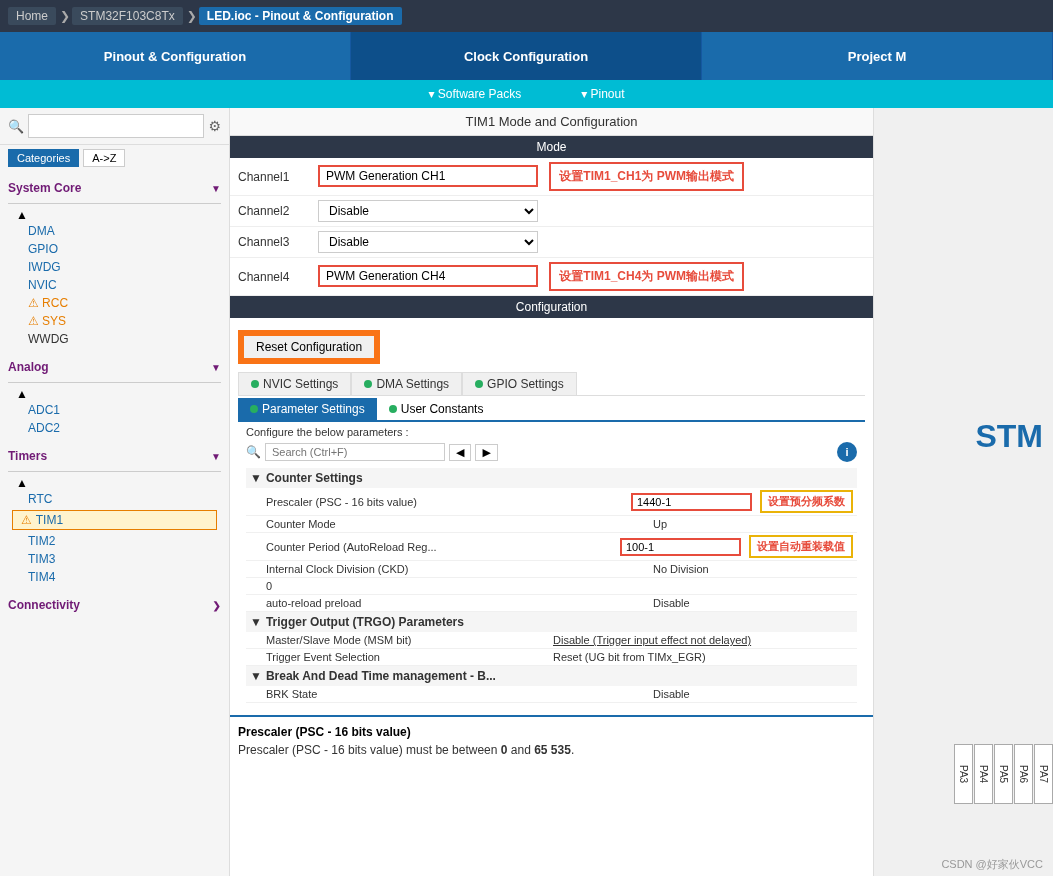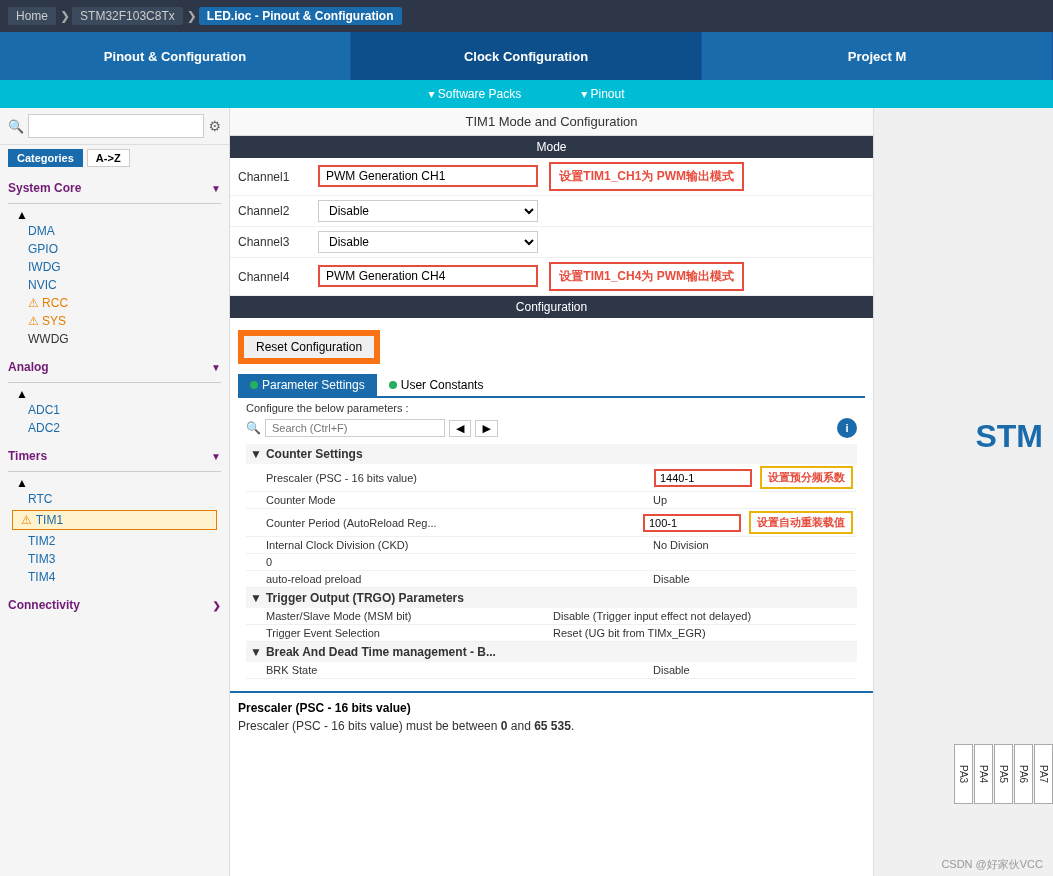--- a/index.html
+++ b/index.html
@@ -30,21 +30,21 @@
     .sub-tab { color: white; font-size: 12px; cursor: pointer; display: flex; align-items: center; gap: 4px; }
 
     
     .main-layout { display: flex; height: calc(876px - 32px - 40px - 28px); }
 
     
     .sidebar { width: 230px; background: #f5f5f5; border-right: 1px solid #ddd; overflow-y: auto; }
     .sidebar-search { display: flex; align-items: center; padding: 6px 8px; gap: 4px; border-bottom: 1px solid #ddd; }
     .sidebar-search input { flex: 1; border: 1px solid #ccc; padding: 2px 6px; height: 24px; font-size: 11px; }
     .sidebar-search .gear { color: #666; font-size: 14px; cursor: pointer; }
-    .sidebar-tabs { display: flex; padding: 4px 8px; gap: 4px; font-weight: bold; }
+    .sidebar-tabs { display: flex; padding: 4px 8px; gap: 4px; }
     .sidebar-tab { padding: 2px 8px; font-size: 11px; border: 1px solid #ccc; cursor: pointer; background: white; }
     .sidebar-tab.active { background: #1a6bab; color: white; border-color: #1a6bab; }
     .sidebar-section { padding: 6px 8px 2px 8px; }
     .sidebar-section-header { display: flex; justify-content: space-between; align-items: center; font-weight: bold; font-size: 12px; color: #701a75; padding: 4px 0; }
     .sidebar-divider { height: 1px; background: #ccc; margin: 4px 0; }
     .sidebar-item { padding: 2px 8px 2px 20px; font-size: 12px; color: #1a6bab; cursor: pointer; }
     .sidebar-item.warning { color: #e67e00; }
     .sidebar-item.warning::before { content: '⚠ '; }
     .sidebar-item.black { color: #333; }
 
@@ -81,21 +81,21 @@
     .param-search { display: flex; align-items: center; gap: 4px; margin-bottom: 6px; }
     .param-search input { border: 1px solid #ccc; padding: 2px 6px; width: 200px; font-size: 11px; }
     .param-search .arrow-btn { border: 1px solid #ccc; padding: 1px 6px; background: white; cursor: pointer; font-size: 11px; }
     .info-btn { width: 20px; height: 20px; border-radius: 50%; background: #1a6bab; color: white; display: flex; align-items: center; justify-content: center; font-size: 11px; font-weight: bold; cursor: pointer; margin-left: auto; }
 
     
     .param-group-header { display: flex; align-items: center; gap: 4px; padding: 3px 4px; font-size: 11px; color: #333; font-weight: bold; background: #f5f5f5; }
     .param-row { display: flex; align-items: center; padding: 2px 4px 2px 20px; border-bottom: 1px solid #f0f0f0; }
     .param-name { flex: 1; font-size: 11px; color: #333; }
     .param-value { width: 200px; font-size: 11px; color: #333; }
-    .param-value-input { border: 2px solid #e74c3c; padding: 1px 4px; width: 98px; font-size: 11px; }
+    .param-value-input { border: 2px solid #e74c3c; padding: 1px 4px; width: 121px; font-size: 11px; }
     .param-annotation { display: inline-block; background: white; border: 2px solid #eab308; padding: 2px 6px; font-size: 11px; color: #e74c3c; font-weight: bold; margin-left: 8px; }
 
     
     .bottom-info { background: white; border-top: 2px solid #1a6bab; padding: 8px; position: sticky; bottom: 0; }
     .bottom-info-title { font-weight: bold; font-size: 12px; margin-bottom: 4px; }
     .bottom-info-text { font-size: 11px; color: #333; }
     .bottom-info-text b { font-weight: bold; }
 
     
     .right-panel { width: 180px; background: #f0f0f0; border-left: 1px solid #ddd; position: relative; overflow: hidden; }
@@ -231,20 +231,34 @@
           </td>
         </tr>
       </tbody>
     </table>
 
     <div class="section-header">Configuration</div>
     <div class="config-section">
       <button class="reset-btn">Reset Configuration</button>
 
       
+      <div class="settings-tabs">
+        <div class="settings-tab">
+          <span class="dot"></span>
+          <span>NVIC Settings</span>
+        </div>
+        <div class="settings-tab">
+          <span class="dot"></span>
+          <span>DMA Settings</span>
+        </div>
+        <div class="settings-tab">
+          <span class="dot"></span>
+          <span>GPIO Settings</span>
+        </div>
+      </div>
 
       
       <div class="settings-tab2">
         <div class="settings-tab2-item active">
           <span class="dot"></span>
           <span>Parameter Settings</span>
         </div>
         <div class="settings-tab2-item">
           <span class="dot"></span>
           <span>User Constants</span>
@@ -302,21 +316,21 @@
           <span class="param-value">Disable</span>
         </div>
 
         <div class="param-group-header">
           <span>▼</span>
           <span>Trigger Output (TRGO) Parameters</span>
         </div>
 
         <div class="param-row">
           <span class="param-name">Master/Slave Mode (MSM bit)</span>
-          <span class="param-value" style="width:300px;">Disable (Trigger input effect not delayed)</span>
+          <span class="param-value" style="width:300px;text-decoration:underline;">Disable (Trigger input effect not delayed)</span>
         </div>
 
         <div class="param-row">
           <span class="param-name">Trigger Event Selection</span>
           <span class="param-value" style="width:300px;">Reset (UG bit from TIMx_EGR)</span>
         </div>
 
         <div class="param-group-header">
           <span>▼</span>
           <span>Break And Dead Time management - B...</span>

